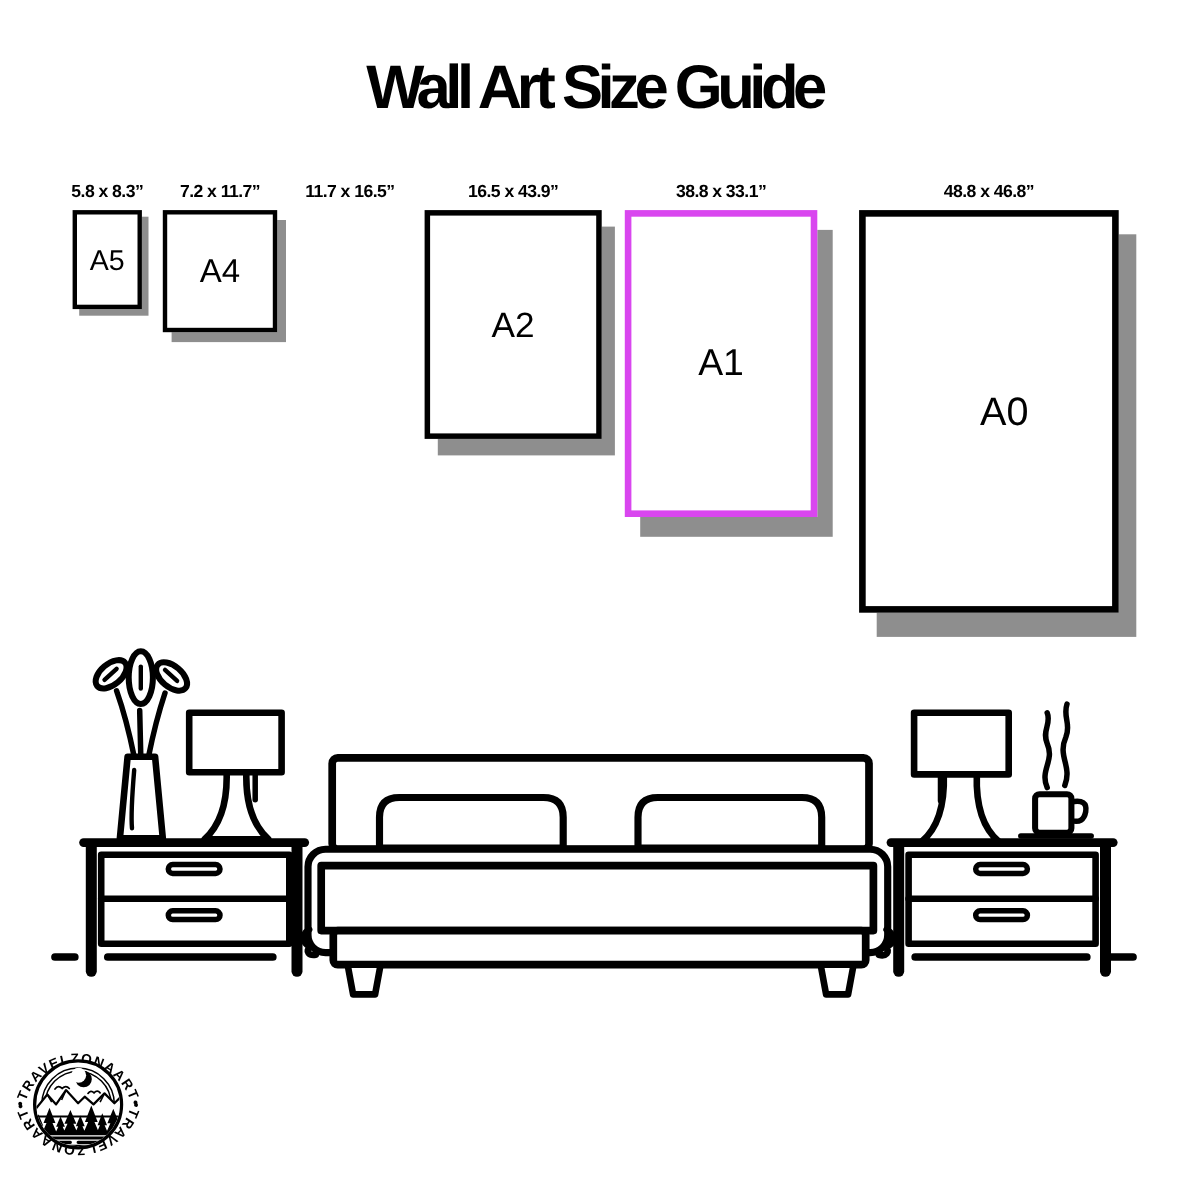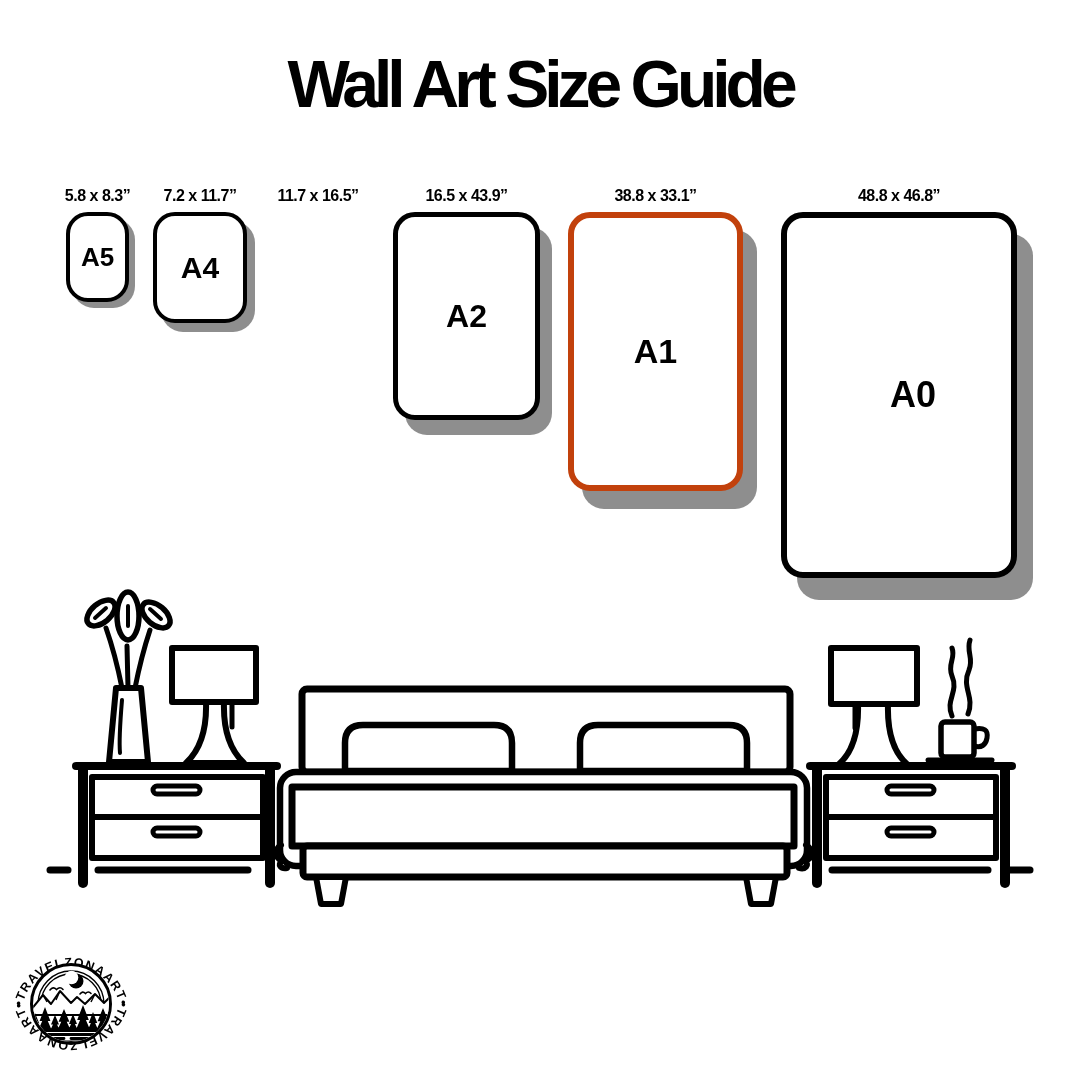--- a/index.html
+++ b/index.html
@@ -2,38 +2,38 @@
 <html><head>
 <meta charset="utf-8">
 <style>
   html,body { margin:0; padding:0; background:#ffffff; }
   .canvas {
     position:relative; width:1080px; height:1080px; background:#ffffff;
     font-family:"Liberation Sans", sans-serif; overflow:hidden; color:#000;
   }
   .title {
     position:absolute; left:0; right:0; top:46px; text-align:center;
-    font-size:66px; font-weight:700; letter-spacing:-5px; color:#000;
-  }
-  .size-block { position:absolute; top:187px; text-align:center; }
+    font-size:56px; font-weight:700; letter-spacing:-5px; color:#000;
+  }
+  .size-block { position:absolute; top:166px; text-align:center; }
   .dim-label { font-size:16px; font-weight:700; letter-spacing:-0.5px; height:19px; white-space:nowrap; }
   .paper {
     margin:6px auto 0; background:#fff; box-sizing:border-box;
-    display:flex; align-items:center; justify-content:center; font-weight:700;border-radius:22px;
+    display:flex; align-items:center; justify-content:center; font-weight:400;
   }
   .s-a5 { left:26px;  width:143px; }
   .p-a5 { width:63px;  height:90px;  border:4px solid #000; box-shadow:6px 6px 0 #8e8e8e;  font-size:26px; }
   .s-a4 { left:113px; width:174px; }
-  .p-a4 { width:94px;  height:111px; border:4px solid #000; box-shadow:8px 9px 0 #8e8e8e;  font-size:30px; }
+  .p-a4 { width:104px;  height:111px; border:4px solid #000; box-shadow:8px 9px 0 #8e8e8e;  font-size:30px; }
   .s-a3 { left:223px; width:190px; }
   .p-a3 { width:110px; height:160px; border:5px solid #000; box-shadow:10px 12px 0 #8e8e8e; font-size:31px; }
   .s-a2 { left:353px; width:227px; }
-  .p-a2 { width:147px; height:208px; border:5px solid #000; box-shadow:12px 15px 0 #8e8e8e; font-size:32px; }
+  .p-a2 { width:161px; height:208px; border:5px solid #000; box-shadow:12px 15px 0 #8e8e8e; font-size:32px; }
   .s-a1 { left:528px; width:255px; }
-  .p-a1 { width:175px; height:279px; border:6px solid #c2410c; box-shadow:14px 18px 0 #8e8e8e; font-size:34px; }
+  .p-a1 { width:175px; height:279px; border:6px solid #d946ef; box-shadow:14px 18px 0 #8e8e8e; font-size:34px; }
   .s-a0 { left:741px; width:316px; }
   .p-a0 { width:236px; height:366px; border:6px solid #000; box-shadow:16px 22px 0 #8e8e8e; font-size:36px;padding-left:28px; }
   .scene { position:absolute; left:40px; top:585px; width:1000px; height:325px; }
   .logo  { position:absolute; left:8px; top:940px; width:126px; height:128px; }
   .logo text { font-weight:700; font-size:12.5px; letter-spacing:1.2px; fill:#000; }
   .website {
     position:absolute; left:610px; top:1008px;
     font-size:46px; font-weight:700; letter-spacing:1px; color:#000; white-space:nowrap;
   }
 </style>

